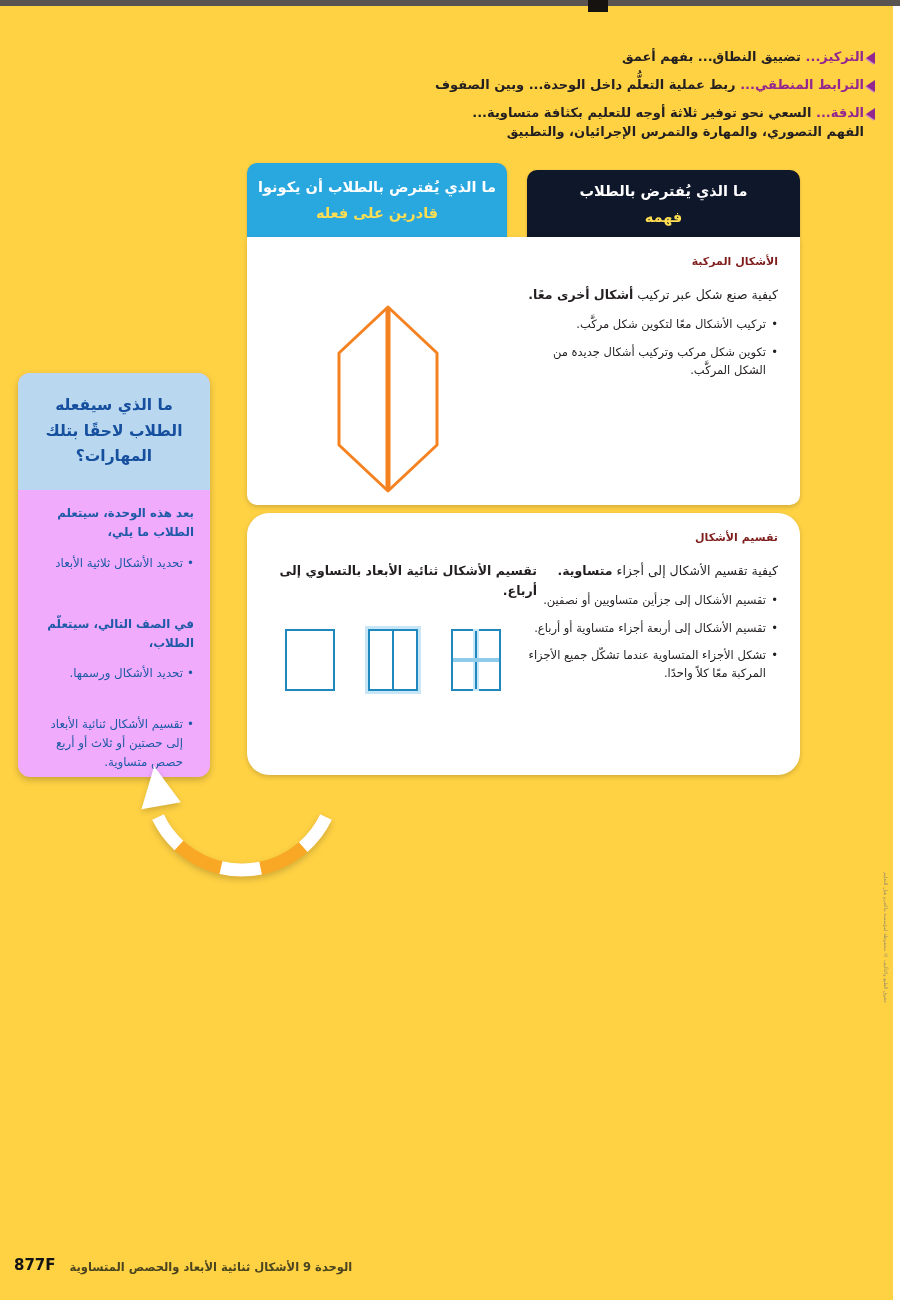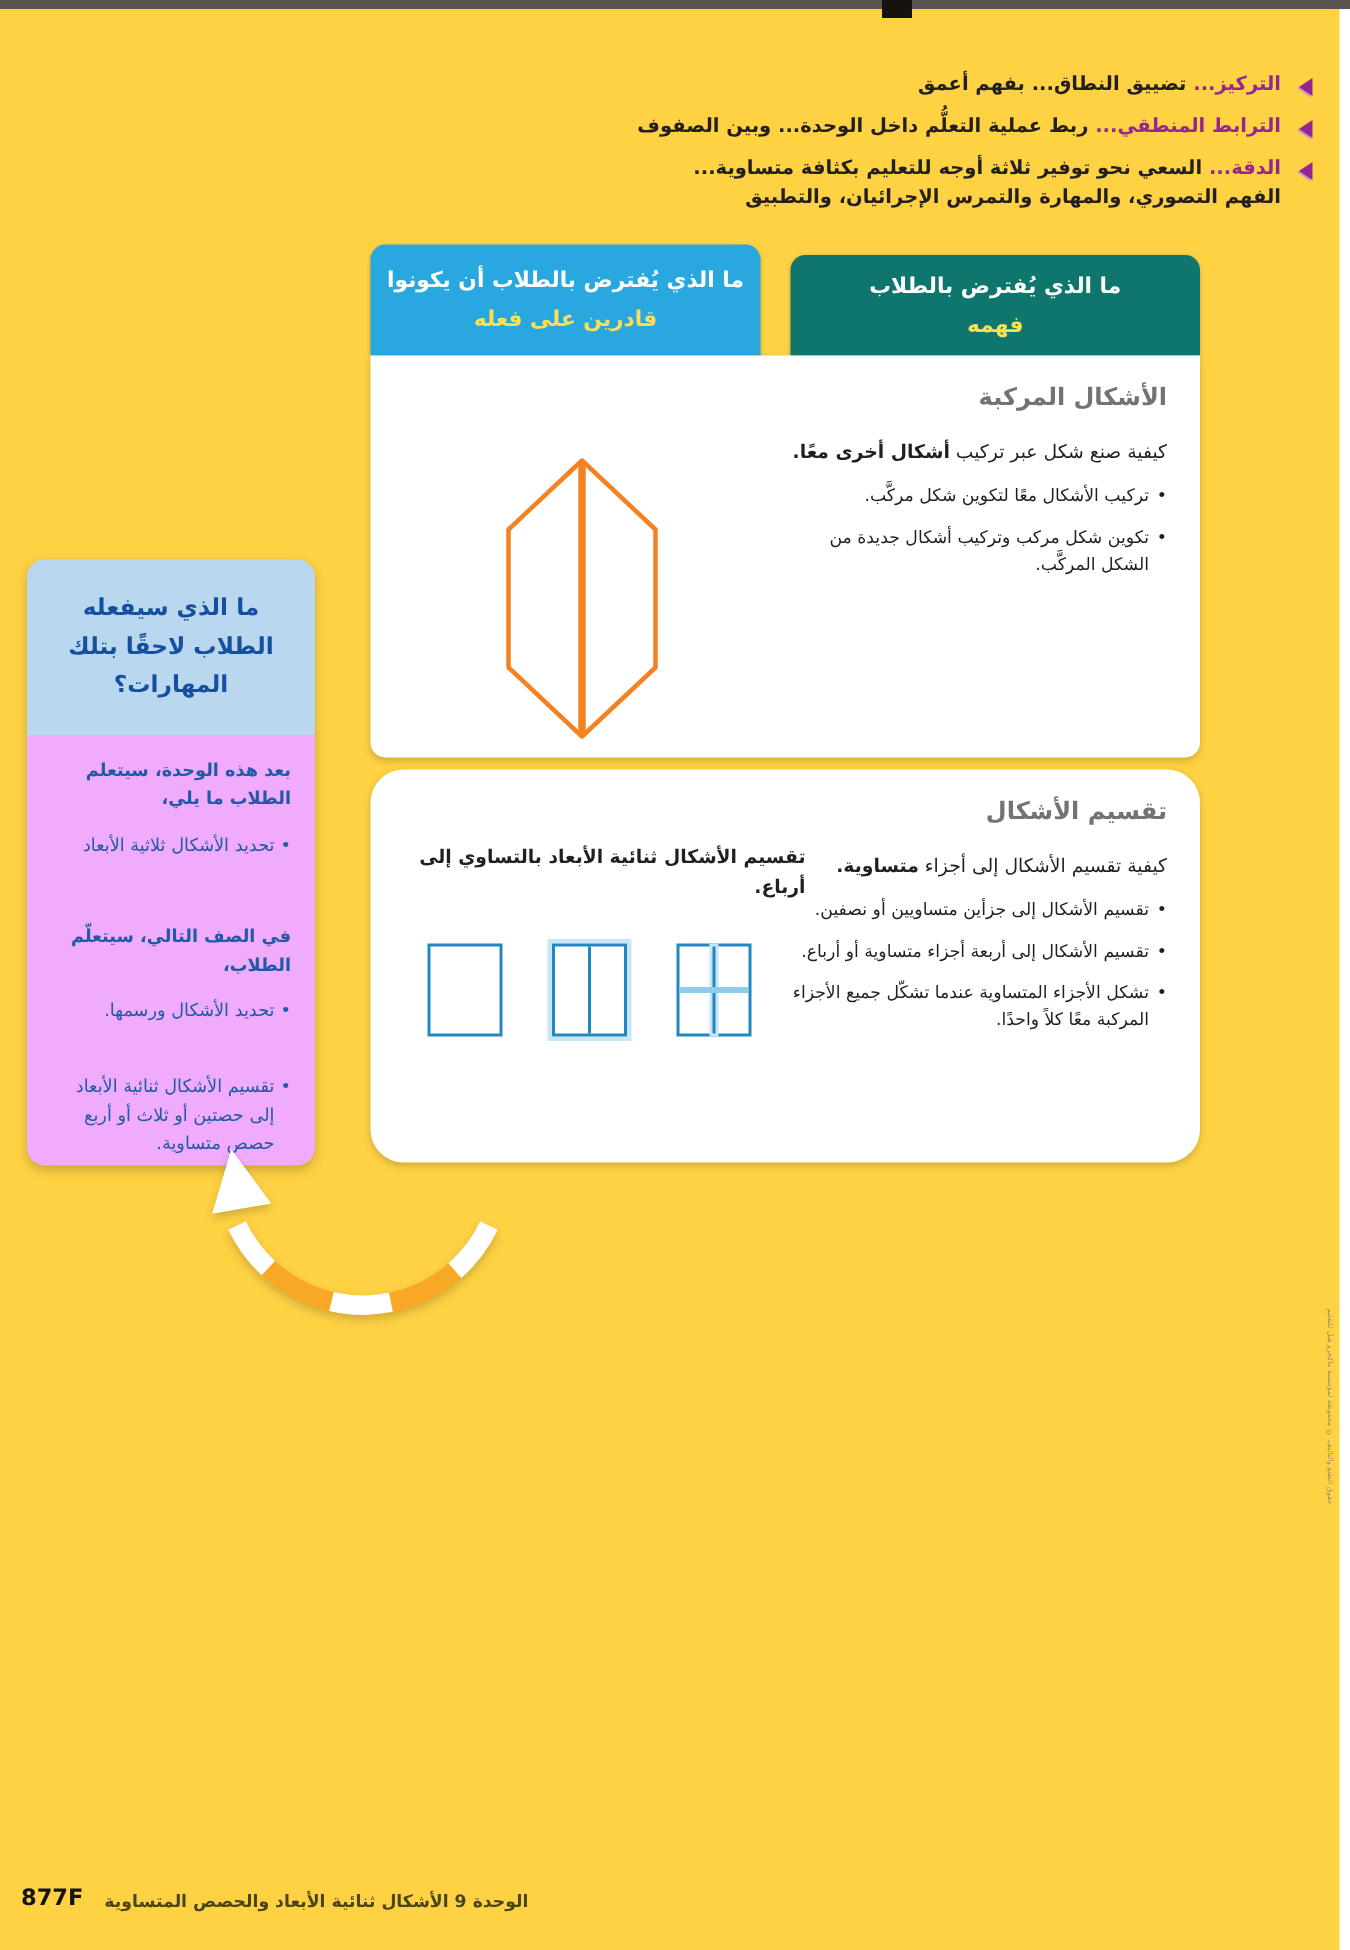--- a/index.html
+++ b/index.html
@@ -9,42 +9,42 @@
     background:#FFD244; overflow:hidden;
     font-family:"DejaVu Sans", sans-serif; color:#231F20;
   }
   .topbar { position:absolute; top:0; left:0; width:900px; height:6px; background:#5A5550; }
   .toptab { position:absolute; top:0; left:588px; width:20px; height:12px; background:#16120F; }
   .right-margin { position:absolute; top:6px; right:0; width:7px; height:1294px; background:#ffffff; }
 
   
   .intro { position:absolute; top:48px; right:25px; width:600px; direction:rtl; text-align:right;
            font-size:13px; font-weight:bold; line-height:1.45; }
-  .intro-row { display:flex; gap:12px; margin-bottom:9px; align-items:flex-start; }
+  .intro-row { display:flex; gap:2px; margin-bottom:9px; align-items:flex-start; }
   .tri { width:0; height:0; border-top:6px solid transparent; border-bottom:6px solid transparent;
          border-right:9px solid #93268F; margin-top:4px; flex:0 0 auto;
          filter:drop-shadow(-1px 1px 0 #c98fc4); }
   .kw { color:#93268F; }
 
   
   .hdr { position:absolute; border-radius:10px 10px 0 0; color:#fff; font-weight:bold;
          text-align:center; direction:rtl; line-height:1.5; box-shadow:0 1px 3px rgba(0,0,0,.2); }
-  .hdr-understand { left:527px; top:170px; width:273px; height:67px; background:#0f766e;
+  .hdr-understand { left:527px; top:170px; width:273px; height:67px; background:#0f172a;
                     font-size:14.5px; padding-top:11px; }
   .hdr-do { left:247px; top:163px; width:260px; height:74px; background:#29A8E0;
             font-size:14.5px; padding-top:14px; }
   .hdr .accent { display:block; color:#FFDE52; margin-top:4px; }
 
   
   .card { position:absolute; left:247px; width:553px; background:#fff; border-radius:22px;
           box-shadow:0 2px 5px rgba(0,0,0,.18); }
   .card1 { top:237px; height:268px; border-radius:0 0 10px 10px; }
   .card2 { top:513px; height:262px; }
   .col-r { position:absolute; right:22px; top:18px; width:252px; direction:rtl; text-align:right; }
-  .card-title { color:#737373; font-weight:bold; font-size:16px; margin-bottom:16px; }
+  .card-title { color:#7f1d1d; font-weight:bold; font-size:11px; margin-bottom:16px; }
   .card-text { font-size:12.5px; line-height:1.7; }
   .b { font-weight:bold; }
   .card-bullets { list-style:none; margin-top:10px; font-size:11.5px; line-height:1.6; }
   .card-bullets li { position:relative; padding-right:12px; margin-bottom:9px; }
   .card-bullets li::before { content:"•"; position:absolute; right:0; top:0; }
 
   .caption { position:absolute; direction:rtl; text-align:right; font-size:12.5px;
              font-weight:bold; line-height:1.6; }
   .cap1 { left:18px; top:58px; width:268px; }
   .cap2 { left:18px; top:48px; width:272px; }

